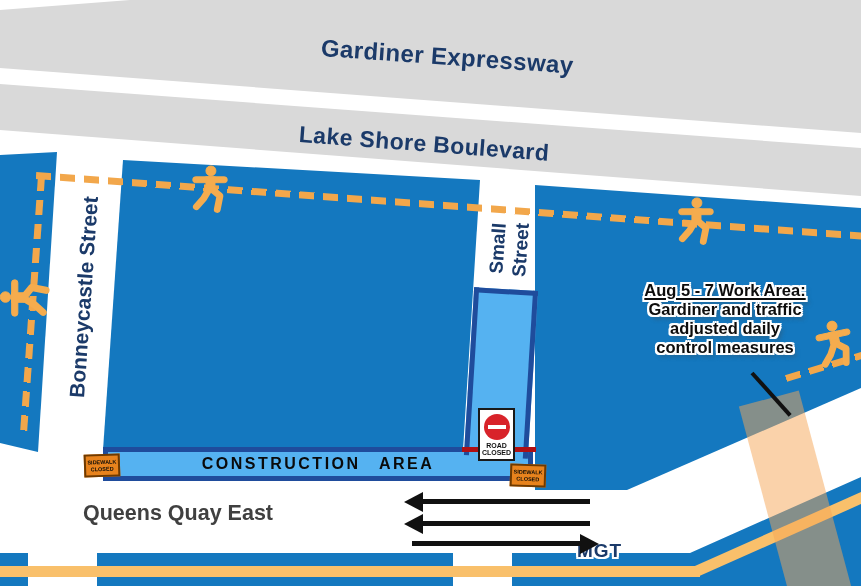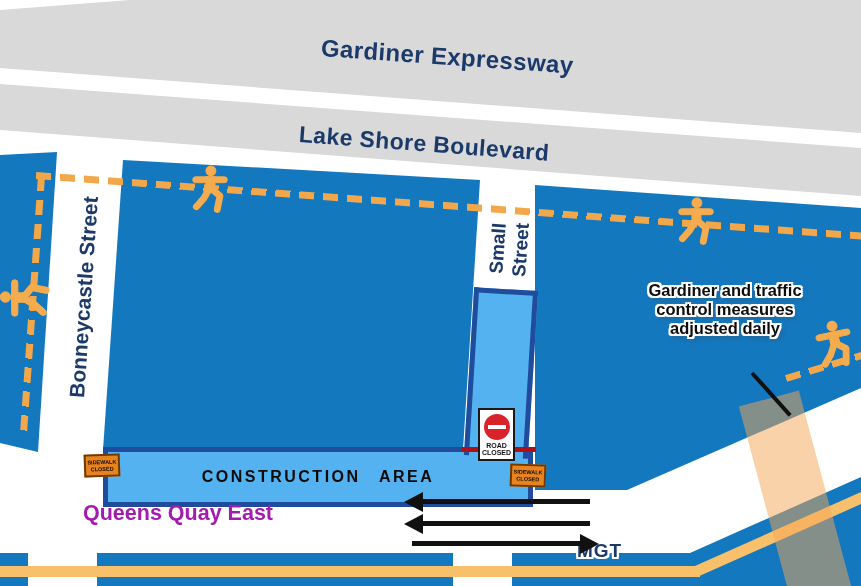--- a/index.html
+++ b/index.html
@@ -54,21 +54,21 @@
     text-shadow:-2px -2px 0 #fff,2px -2px 0 #fff,-2px 2px 0 #fff,2px 2px 0 #fff,
                 -2px 0 0 #fff,2px 0 0 #fff,0 -2px 0 #fff,0 2px 0 #fff,
                 3px 4px 4px rgba(70,70,70,.55);
   }
   .callout .u{text-decoration:underline;text-decoration-thickness:2px;text-underline-offset:2px;}
   .mgt-label{
     color:#1B3A69;font-weight:bold;font-size:19px;letter-spacing:1px;
     text-shadow:-2px -2px 0 #fff,2px -2px 0 #fff,-2px 2px 0 #fff,2px 2px 0 #fff,
                 -2px 0 0 #fff,2px 0 0 #fff,0 -2px 0 #fff,0 2px 0 #fff;
   }
-  .qq-label{color:#a21caf;font-weight:bold;font-size:21.5px;}
+  .qq-label{color:#404040;font-weight:bold;font-size:21.5px;}
   .ped{fill:#F5AC4E;stroke:#F5AC4E;}
 </style>
 </head>
 <body>
 
 <div class="stage">
 
   <div class="abs gray" style="left:0;top:0;width:861px;height:140px;clip-path:polygon(0 10px,130px 0,861px 0,861px 133px,0 68px);"></div>
   <div class="abs gray" style="left:0;top:80px;width:861px;height:130px;clip-path:polygon(0 4px,861px 68px,861px 116px,0 50px);"></div>
 
@@ -78,21 +78,21 @@
 
   <div class="abs blue" style="left:0;top:553px;width:28px;height:33px;"></div>
   <div class="abs blue" style="left:97px;top:553px;width:356px;height:33px;"></div>
   <div class="abs blue" style="left:512px;top:470px;width:349px;height:116px;clip-path:polygon(0 83px,178px 83px,349px 7px,349px 116px,0 116px);"></div>
 
   <div class="abs trail" style="left:0;top:566px;width:700px;height:11px;"></div>
   <div class="abs trail" style="left:696px;top:566px;width:186px;height:11px;transform:rotate(-24deg);transform-origin:left center;"></div>
 
   <div class="abs" style="left:765px;top:395px;width:62px;height:210px;background:rgba(246,166,86,.5);transform:rotate(-15deg);"></div>
 
-  <div class="abs cz" style="left:103px;top:447px;width:430px;height:60px;text-align:right;">
+  <div class="abs cz" style="left:103px;top:447px;width:430px;height:34px;text-align:right;">
     <div class="cz-label">CONSTRUCTION AREA</div>
   </div>
 
   <div class="abs cz" style="left:469px;top:289px;width:64px;height:168px;border-bottom:none;transform:rotate(3.5deg);"></div>
 
   <div class="abs" style="left:462px;top:447px;width:74px;height:5px;background:#AF1014;"></div>
 
   <div class="abs dash-h" style="left:36px;top:172px;width:828px;transform:rotate(4.2deg);transform-origin:left center;"></div>
   <div class="abs dash-v" style="left:38px;top:176px;height:261px;transform:rotate(4deg);transform-origin:50% 0;"></div>
   <div class="abs dash-h" style="left:786px;top:375px;width:96px;transform:rotate(-17deg);transform-origin:left center;"></div>
@@ -155,18 +155,19 @@
 
   <div class="abs shaft" style="left:420px;top:499px;width:170px;"></div>
   <div class="abs head-l" style="left:404px;top:492px;"></div>
   <div class="abs shaft" style="left:420px;top:521px;width:170px;"></div>
   <div class="abs head-l" style="left:404px;top:514px;"></div>
   <div class="abs shaft" style="left:412px;top:541px;width:170px;"></div>
   <div class="abs head-r" style="left:580px;top:534px;"></div>
 
   <div class="abs" style="left:752px;top:371px;width:57px;height:4px;background:#111;transform:rotate(48deg);transform-origin:left center;"></div>
   <div class="abs callout" style="left:612px;top:281px;">
+    <div class="u">Aug 5 - 7 Work Area:</div>
     <div>Gardiner and traffic</div>
+    <div>adjusted daily</div>
     <div>control measures</div>
-    <div>adjusted daily</div>
   </div>
 
 </div>
 
 </body></html>

